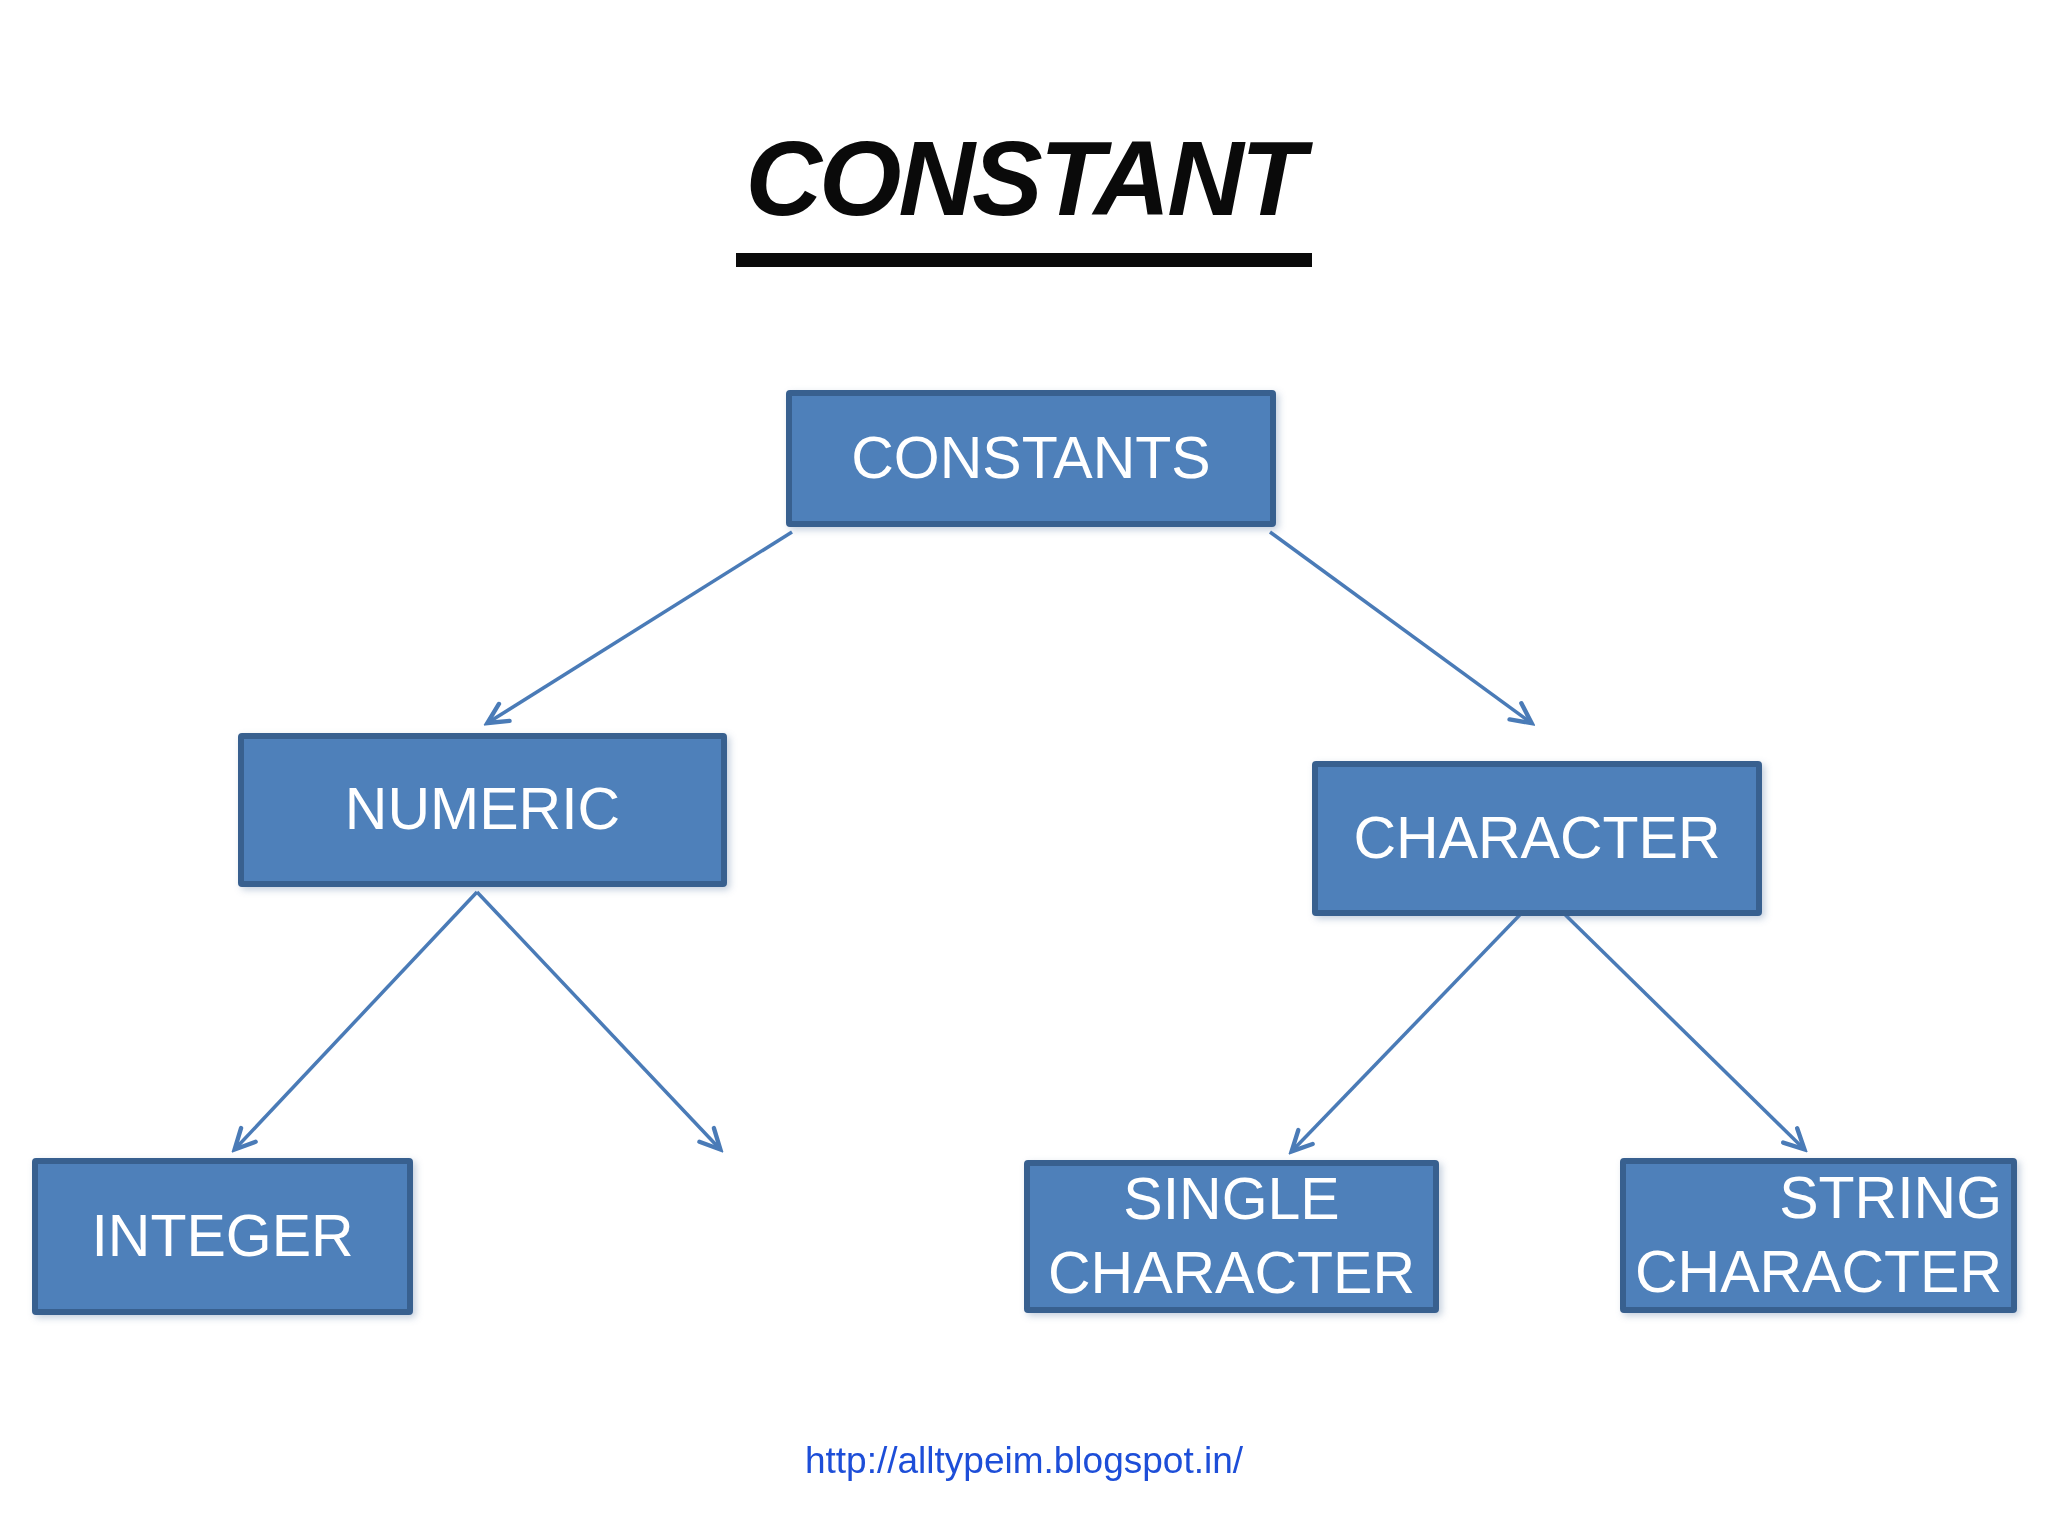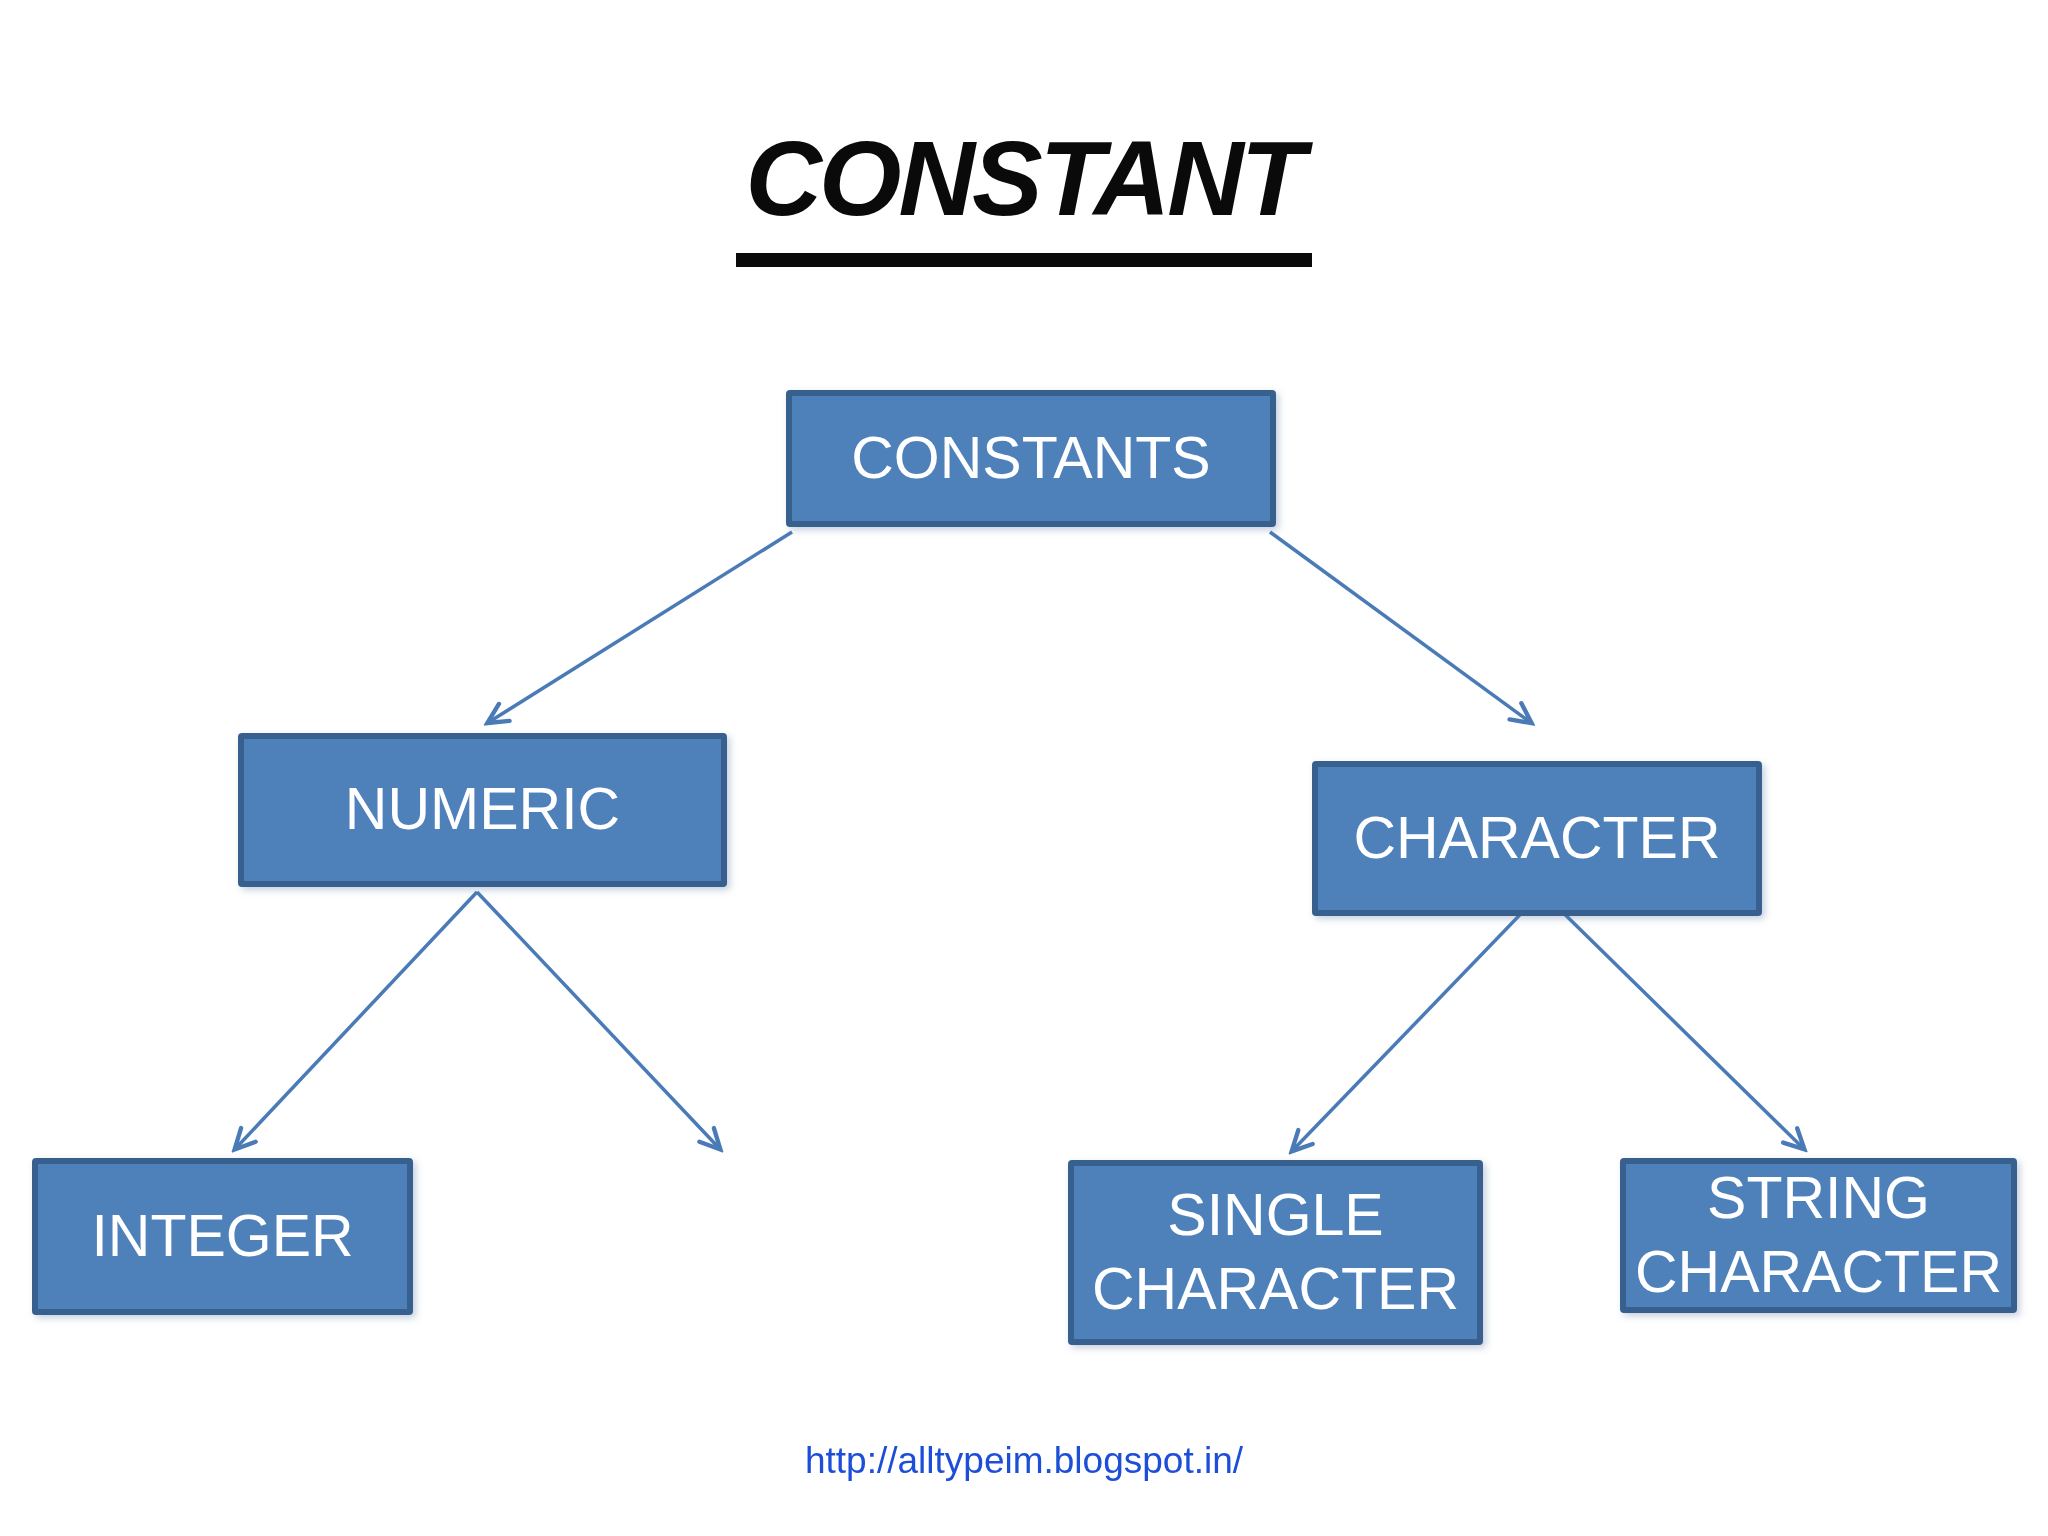--- a/index.html
+++ b/index.html
@@ -54,22 +54,22 @@
     font-size: 59px;
     line-height: 1.25;
     padding: 0 14px;
     box-shadow: 3px 3px 7px rgba(90, 120, 160, 0.35);
   }
   .node-constants { left: 786px;  top: 390px;  width: 490px; height: 137px; }
   .node-numeric   { left: 238px;  top: 733px;  width: 489px; height: 154px; }
   .node-character { left: 1312px; top: 732px;  width: 450px; height: 155px; margin-top: 29px; }
   .node-integer   { left: 32px;   top: 1158px; width: 381px; height: 157px; }
   .node-real      { left: 543px;  top: 1158px; width: 380px; height: 155px; }
-  .node-single    { left: 1068px; top: 1160px; width: 415px; height: 185px; }
-  .node-string    { left: 1620px; top: 1158px; width: 397px; height: 155px; }
+  .node-single    { left: 1024px; top: 1160px; width: 415px; height: 153px; }
+  .node-string    { left: 1620px; top: 1158px; width: 397px; height: 155px; text-align: right; }
   .footer {
     position: absolute;
     left: 0;
     top: 1440px;
     width: 100%;
     text-align: center;
     color: #1d4ed8;
     font-size: 37px;
   }
 </style>

